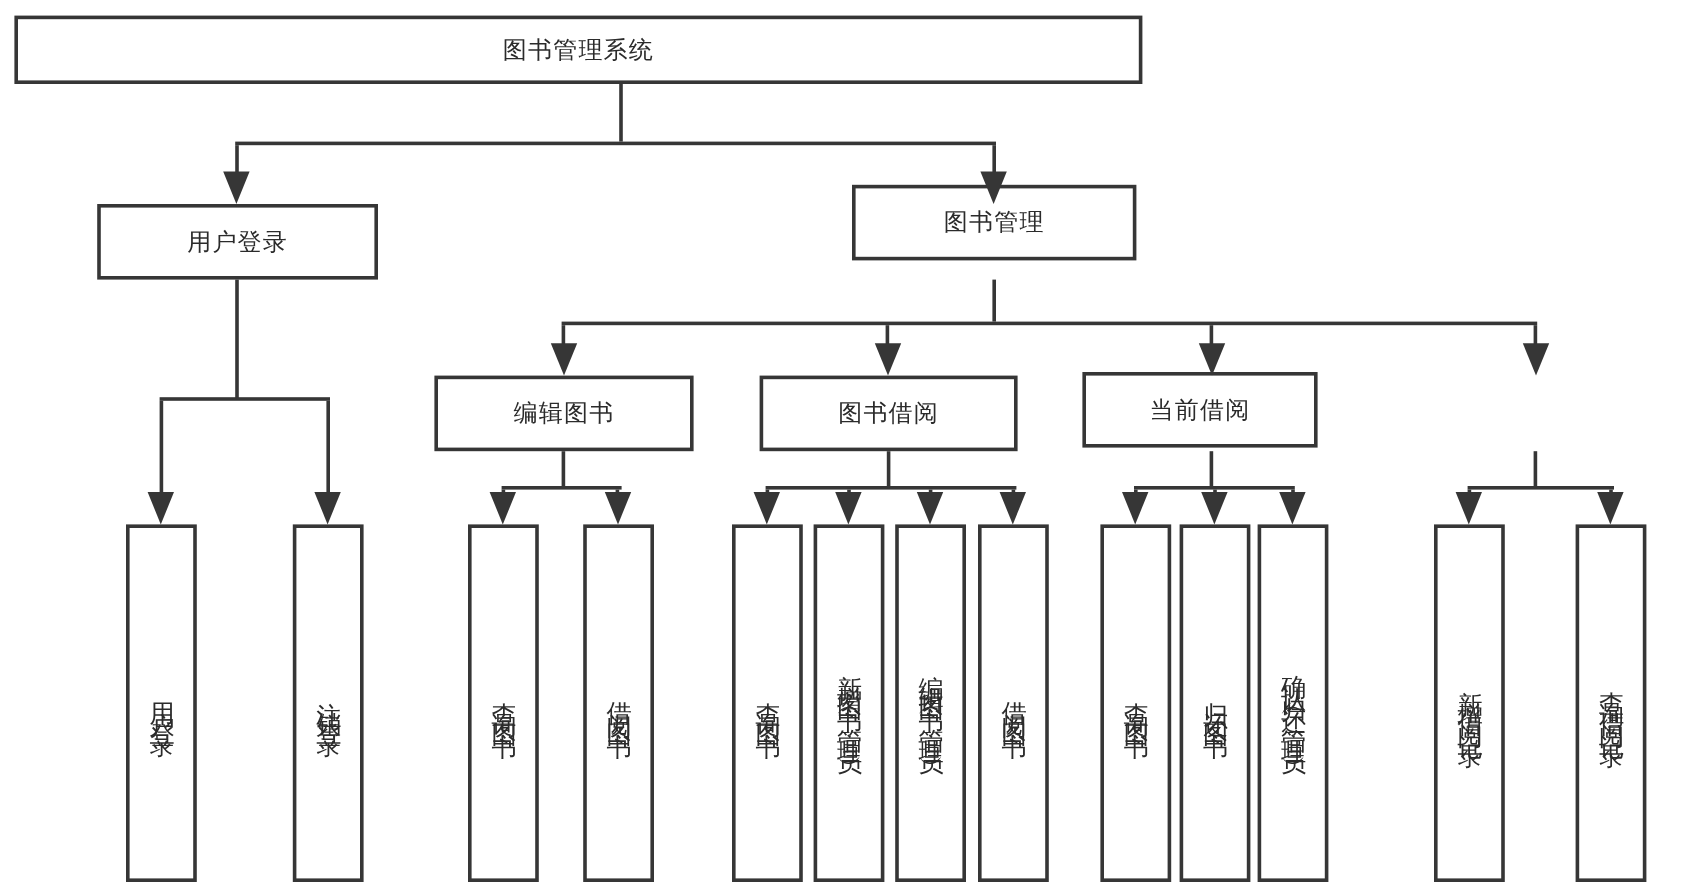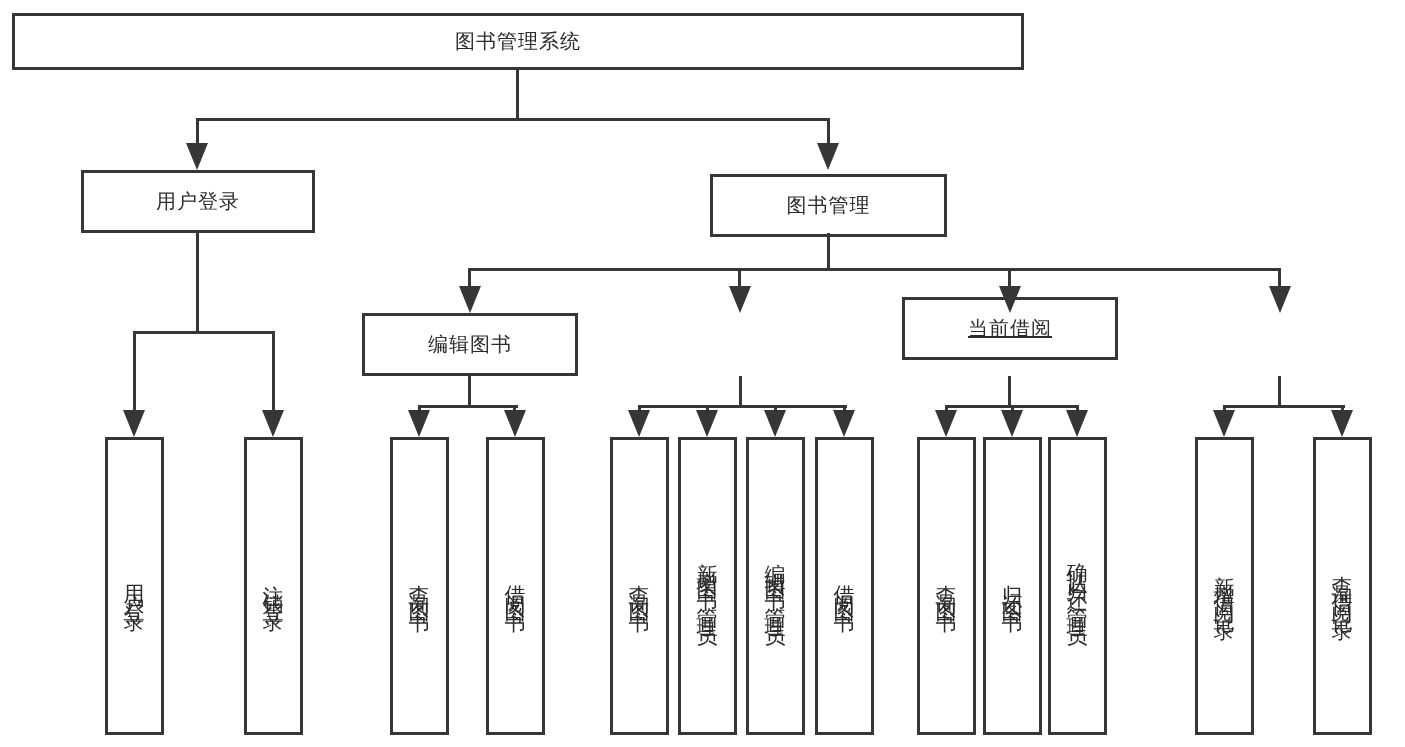--- a/index.html
+++ b/index.html
@@ -31,35 +31,38 @@
   .watermark{
     position:absolute;top:716px;right:6px;
     font-size:19px;color:#9c9c9c;letter-spacing:0.5px;
   }
 </style>
 </head>
 <body>
 
 <div id="canvas">
 
-  <div class="hbox" style="left:12px;top:13px;width:1012px;height:57px;">
+  <div class="hbox" style="left:12px;top:13px;width:940px;height:57px;">
     <span>图书管理系统</span>
   </div>
 
   <div class="hbox" style="left:81px;top:170px;width:234px;height:63px;">
     <span>用户登录</span>
   </div>
-  <div class="hbox" style="left:710px;top:174px;width:237px;height:63px;">
+  <div class="hbox" style="left:710px;top:154px;width:237px;height:63px;">
     <span>图书管理</span>
   </div>
 
   <div class="hbox" style="left:362px;top:313px;width:216px;height:63px;">
     <span>编辑图书</span>
   </div>
-  <div class="hbox" style="left:902px;top:297px;width:216px;height:63px;text-decoration:underline;">
+  <div class="hbox" style="left:633px;top:313px;width:215px;height:63px;">
+    <span>图书借阅</span>
+  </div>
+  <div class="hbox" style="left:902px;top:310px;width:196px;height:63px;">
     <span>当前借阅</span>
   </div>
 
   <div class="vbox" style="left:105px;">
     <span>用户登录</span>
   </div>
   <div class="vbox" style="left:244px;">
     <span>注销登录</span>
   </div>
   <div class="vbox" style="left:390px;">

